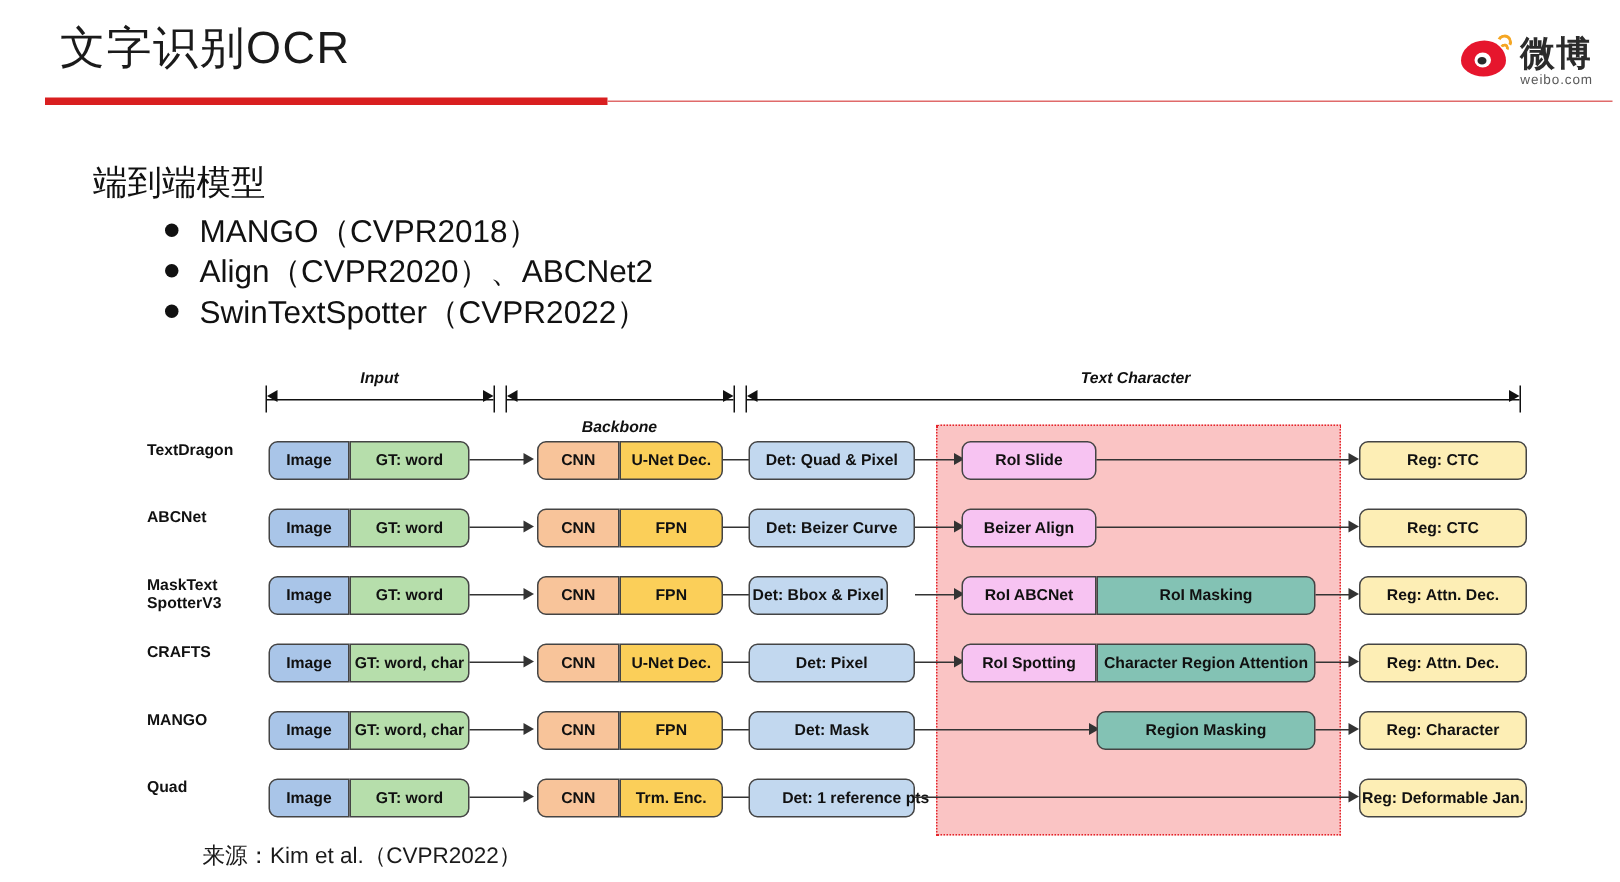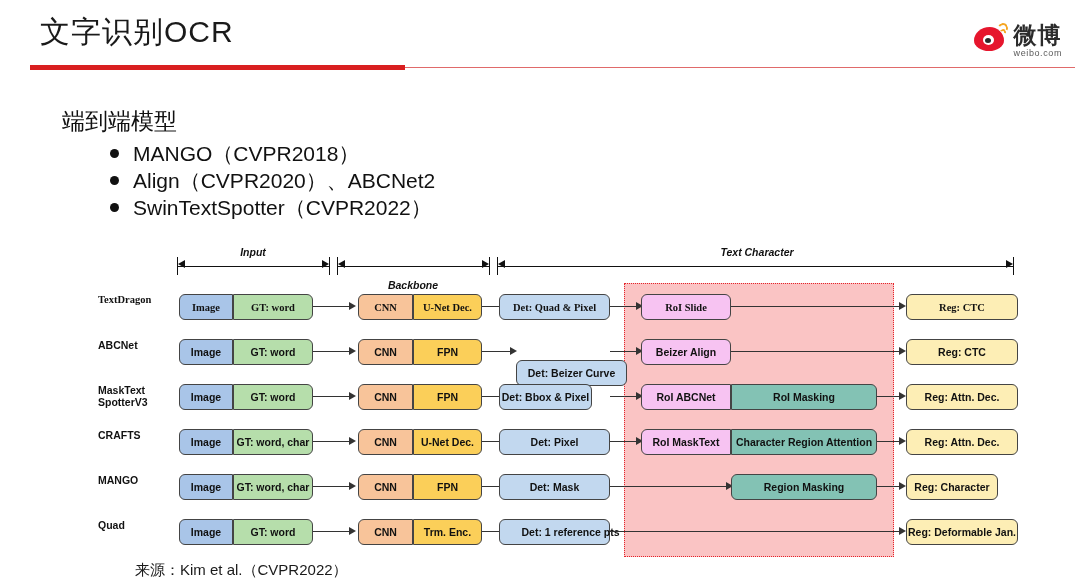--- a/index.html
+++ b/index.html
@@ -172,21 +172,21 @@
     <div class="axis-line" style="left:498px; width:515px;"></div>
 
     <div class="arrow-l" style="left:178px;"></div>
     <div class="arrow-r" style="left:322px;"></div>
     <div class="arrow-l" style="left:338px;"></div>
     <div class="arrow-r" style="left:482px;"></div>
     <div class="arrow-l" style="left:498px;"></div>
     <div class="arrow-r" style="left:1006px;"></div>
   </div>
 
-  <div class="row" style="top:56px;font-family:Liberation Serif, serif;">
+  <div class="row" style="top:56px;">
     <div class="row-label">TextDragon</div>
     <div class="node pair-left" style="left:179px; width:54px; background:#a9c5e8;">Image</div>
     <div class="node pair-right" style="left:233px; width:80px; background:#b6deab;">GT: word</div>
     <div class="conn" style="left:313px; width:38px;"></div>
       <div class="conn-head" style="left:349px;"></div>
     <div class="node pair-left" style="left:358px; width:55px; background:#f8c49a;">CNN</div>
     <div class="node pair-right" style="left:413px; width:69px; background:#fbcf59;">U-Net Dec.</div>
     <div class="conn" style="left:482px; width:30px;"></div>
       <div class="conn-head" style="left:510px;"></div>
     <div class="node" style="left:499px; width:111px; background:#c2d8ef;">Det: Quad &amp; Pixel</div>
@@ -201,21 +201,21 @@
   <div class="row" style="top:101px;">
     <div class="row-label">ABCNet</div>
     <div class="node pair-left" style="left:179px; width:54px; background:#a9c5e8;">Image</div>
     <div class="node pair-right" style="left:233px; width:80px; background:#b6deab;">GT: word</div>
     <div class="conn" style="left:313px; width:38px;"></div>
       <div class="conn-head" style="left:349px;"></div>
     <div class="node pair-left" style="left:358px; width:55px; background:#f8c49a;">CNN</div>
     <div class="node pair-right" style="left:413px; width:69px; background:#fbcf59;">FPN</div>
     <div class="conn" style="left:482px; width:30px;"></div>
       <div class="conn-head" style="left:510px;"></div>
-    <div class="node" style="left:516px; width:111px; background:#c2d8ef;margin-top:21px;">Det: Beizer Curve</div>
+    <div class="node" style="left:499px; width:111px; background:#c2d8ef;">Det: Beizer Curve</div>
     <div class="conn" style="left:610px; width:30px;"></div>
       <div class="conn-head" style="left:636px;"></div>
     <div class="node" style="left:641px; width:90px; background:#f7c3f2;">Beizer Align</div>
     <div class="conn" style="left:731px; width:170px;"></div>
       <div class="conn-head" style="left:899px;"></div>
     <div class="node" style="left:906px; width:112px; background:#fdeeb5;">Reg: CTC</div>
   </div>
 
   <div class="row" style="top:146px;">
     <div class="row-label">
@@ -246,21 +246,21 @@
     <div class="node pair-right" style="left:233px; width:80px; background:#b6deab;">GT: word, char</div>
     <div class="conn" style="left:313px; width:38px;"></div>
       <div class="conn-head" style="left:349px;"></div>
     <div class="node pair-left" style="left:358px; width:55px; background:#f8c49a;">CNN</div>
     <div class="node pair-right" style="left:413px; width:69px; background:#fbcf59;">U-Net Dec.</div>
     <div class="conn" style="left:482px; width:30px;"></div>
       <div class="conn-head" style="left:510px;"></div>
     <div class="node" style="left:499px; width:111px; background:#c2d8ef;">Det: Pixel</div>
     <div class="conn" style="left:610px; width:30px;"></div>
       <div class="conn-head" style="left:636px;"></div>
-    <div class="node pair-left" style="left:641px; width:90px; background:#f7c3f2;">RoI MaskText</div>
+    <div class="node pair-left" style="left:641px; width:90px; background:#f7c3f2;">RoI Spotting</div>
     <div class="node pair-right" style="left:731px; width:146px; background:#83c2b4;">Character Region Attention</div>
     <div class="conn" style="left:877px; width:24px;"></div>
       <div class="conn-head" style="left:899px;"></div>
     <div class="node" style="left:906px; width:112px; background:#fdeeb5;">Reg: Attn. Dec.</div>
   </div>
 
   <div class="row" style="top:236px;">
     <div class="row-label">MANGO</div>
     <div class="node pair-left" style="left:179px; width:54px; background:#a9c5e8;">Image</div>
     <div class="node pair-right" style="left:233px; width:80px; background:#b6deab;">GT: word, char</div>
@@ -269,21 +269,21 @@
     <div class="node pair-left" style="left:358px; width:55px; background:#f8c49a;">CNN</div>
     <div class="node pair-right" style="left:413px; width:69px; background:#fbcf59;">FPN</div>
     <div class="conn" style="left:482px; width:30px;"></div>
       <div class="conn-head" style="left:510px;"></div>
     <div class="node" style="left:499px; width:111px; background:#c2d8ef;">Det: Mask</div>
     <div class="conn" style="left:610px; width:120px;"></div>
       <div class="conn-head" style="left:726px;"></div>
     <div class="node" style="left:731px; width:146px; background:#83c2b4;text-align:center;">Region Masking</div>
     <div class="conn" style="left:877px; width:24px;"></div>
       <div class="conn-head" style="left:899px;"></div>
-    <div class="node" style="left:906px; width:92px; background:#fdeeb5;">Reg: Character</div>
+    <div class="node" style="left:906px; width:112px; background:#fdeeb5;">Reg: Character</div>
   </div>
 
   <div class="row" style="top:281px;">
     <div class="row-label">Quad</div>
     <div class="node pair-left" style="left:179px; width:54px; background:#a9c5e8;">Image</div>
     <div class="node pair-right" style="left:233px; width:80px; background:#b6deab;">GT: word</div>
     <div class="conn" style="left:313px; width:38px;"></div>
       <div class="conn-head" style="left:349px;"></div>
     <div class="node pair-left" style="left:358px; width:55px; background:#f8c49a;">CNN</div>
     <div class="node pair-right" style="left:413px; width:69px; background:#fbcf59;">Trm. Enc.</div>

